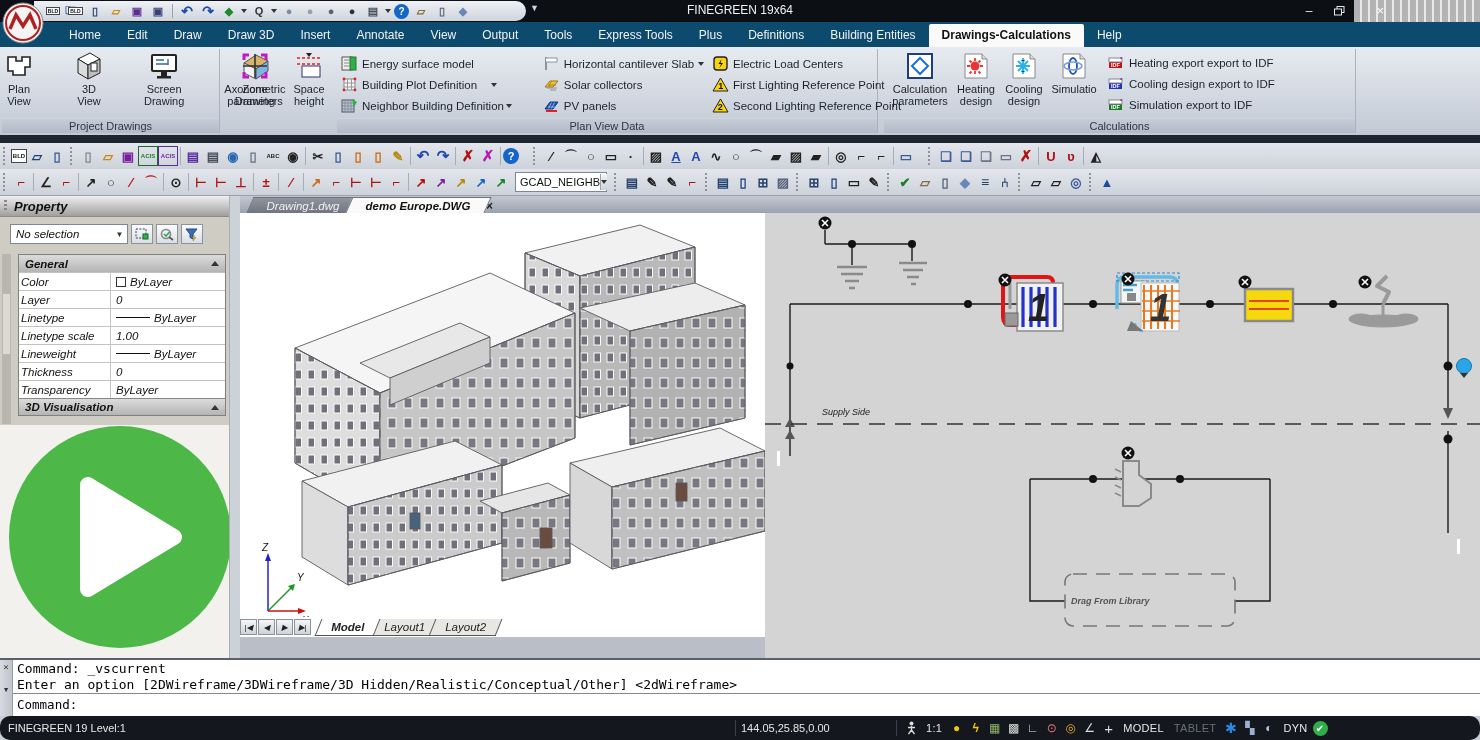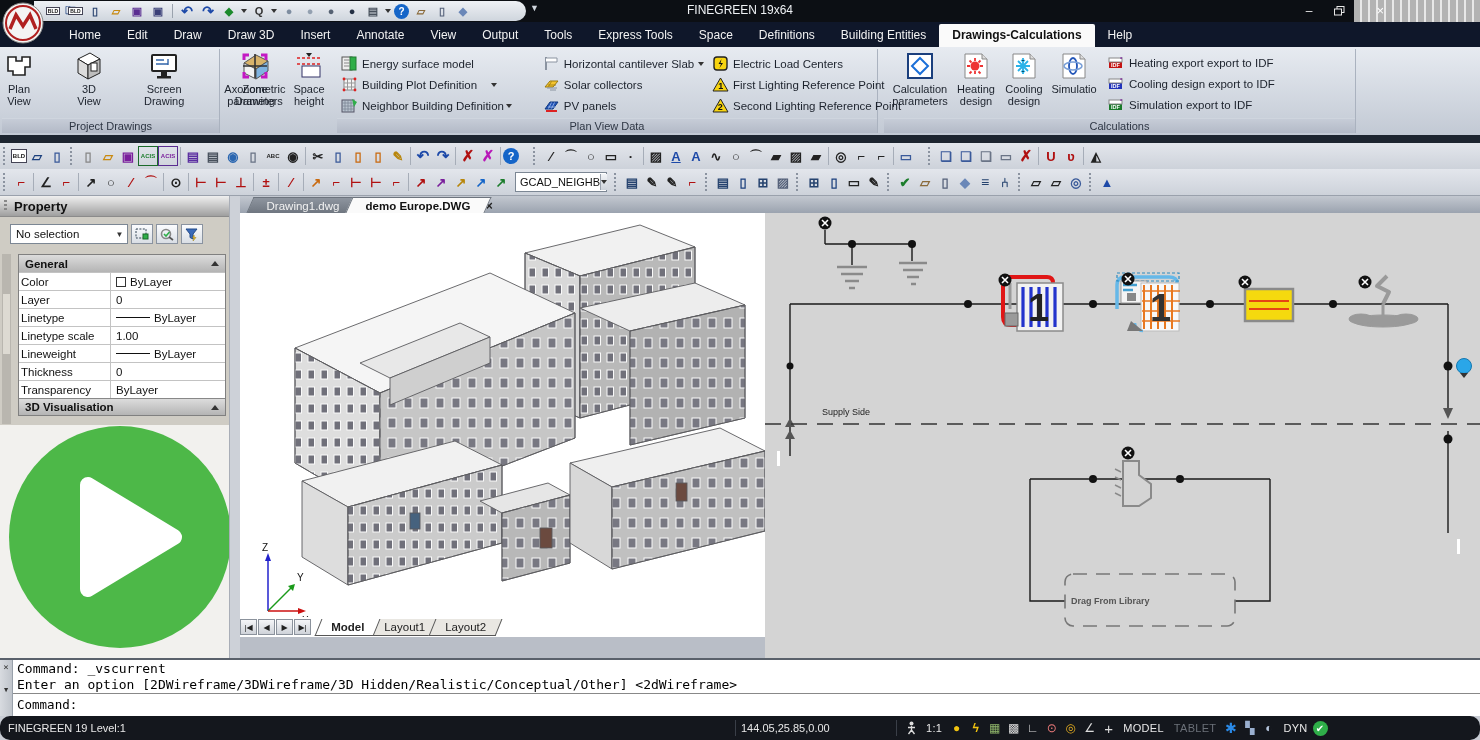--- a/index.html
+++ b/index.html
@@ -18,21 +18,21 @@
   .qat .dd { width:0; height:0; border-left:3px solid transparent; border-right:3px solid transparent; border-top:4px solid #333; }
   .qat-more { position:absolute; left:530px; top:3px; color:#cfd5dd; font-size:9px; }
   .win-title { position:absolute; left:0; right:0; top:3px; text-align:center; color:#eef1f4; font-size:12px; }
   .winctl { position:absolute; right:126px; top:0; display:flex; height:22px; align-items:center; }
   .winctl .wbtn { width:30px; height:22px; display:flex; align-items:center; justify-content:center; color:#e8e8e8; font-size:12px; }
   .stripes { position:absolute; right:0; top:0; width:126px; height:22px; background:#b3b3b3;
              background-image:repeating-linear-gradient(90deg,#b3b3b3 0 6px,#e8e8e8 6px 8px); }
   .stripes-l { position:absolute; right:62px; top:0; width:64px; height:22px; background:#b3b3b3; }
 
   
-  .tabrow { position:absolute; left:0; top:22px; width:1480px; height:25px; background:#0f172a; display:flex; align-items:flex-end; padding-left:56px; }
+  .tabrow { position:absolute; left:0; top:22px; width:1480px; height:25px; background:#0c4a6e; display:flex; align-items:flex-end; padding-left:56px; }
   .logo { position:absolute; left:2px; top:-20px; width:42px; height:42px; z-index:5; }
   .rtab { color:#f2f2f2; font-size:12px; padding:4px 13px 5px; cursor:default; }
   .rtab.active { background:#fafafa; color:#111; border-radius:2px 2px 0 0; font-weight:bold; }
 
   
   .ribbon { position:absolute; left:0; top:47px; width:1480px; height:88px; background:linear-gradient(#e7ebf1,#c2c9d4); }
   .rgroup { position:absolute; top:2px; height:84px; border-right:1px solid #aab2bf; }
   .rgroup .gtitle { position:absolute; left:0; right:0; bottom:0; height:15px; background:linear-gradient(#c6ccd7,#b3bac7);
                     text-align:center; font-size:11px; color:#2e3644; line-height:15px; border-top:1px solid #cfd5de; }
   .bigbtn { display:inline-flex; flex-direction:column; align-items:center; justify-content:flex-start;
@@ -54,21 +54,21 @@
   .tbar .ti.red { color:#b01010; } .tbar .ti.dark { color:#222; } .tbar .ti.green { color:#1c7d2c; }
   .tbar .ti.purple { color:#7a1f9c; } .tbar .ti.orange { color:#c96a10; }
   .tbar .tsep { width:1px; height:18px; background:#a6adb8; margin:0 2px; flex:none; }
   .combo { width:92px; height:20px; background:#fff; border:1px solid #7c8794; font-size:11px; color:#111;
            display:flex; align-items:center; padding:0 2px 0 4px; margin:0 4px; }
   .combo .dd { margin-left:auto; width:14px; height:16px; background:linear-gradient(#f2f4f7,#ccd2da); border-left:1px solid #9aa2ad;
                display:flex; align-items:center; justify-content:center; }
   .combo .dd i { width:0; height:0; border-left:3px solid transparent; border-right:3px solid transparent; border-top:4px solid #333; }
 
   
-  .main { position:absolute; left:0; top:196px; width:1208px; height:462px; background:#b9bec7; }
+  .main { position:absolute; left:0; top:196px; width:1208px; height:462px; background:#b9bec7;font-style:italic; }
 
   
   .prop { position:absolute; left:0; top:0; width:229px; height:229px; background:#cfccc4; }
   .prop-h { height:21px; background:linear-gradient(#efefef,#9f9f9f); display:flex; align-items:center; padding-left:14px;
             font-weight:bold; font-size:13px; color:#111; border-bottom:1px solid #8b8b8b; position:relative;}
   .prop-h::before { content:""; position:absolute; left:4px; top:4px; bottom:4px; width:3px;
             background:repeating-linear-gradient(#888 0 2px,transparent 2px 4px); }
   .prop-sel { display:flex; align-items:center; gap:3px; padding:7px 6px 5px 10px; }
   .selbox { width:118px; height:20px; background:#fff; border:1px solid #7c8794; font-size:11.5px; display:flex; align-items:center; padding-left:5px; color:#111; }
   .selbox .dd { margin-left:auto; width:15px; height:18px; display:flex; align-items:center; justify-content:center; font-size:8px; color:#333; }
@@ -188,21 +188,21 @@
     <span class="rtab">Home</span>
     <span class="rtab">Edit</span>
     <span class="rtab">Draw</span>
     <span class="rtab">Draw 3D</span>
     <span class="rtab">Insert</span>
     <span class="rtab">Annotate</span>
     <span class="rtab">View</span>
     <span class="rtab">Output</span>
     <span class="rtab">Tools</span>
     <span class="rtab">Express Tools</span>
-    <span class="rtab">Space</span>
+    <span class="rtab">Plus</span>
     <span class="rtab">Definitions</span>
     <span class="rtab">Building Entities</span>
     <span class="rtab active">Drawings-Calculations</span>
     <span class="rtab">Help</span>
   </div>
 
   <div class="ribbon">
 
     <div class="rgroup" style="left:2px; width:218px;">
       <div style="display:flex; padding-left:2px;gap:40px;">

